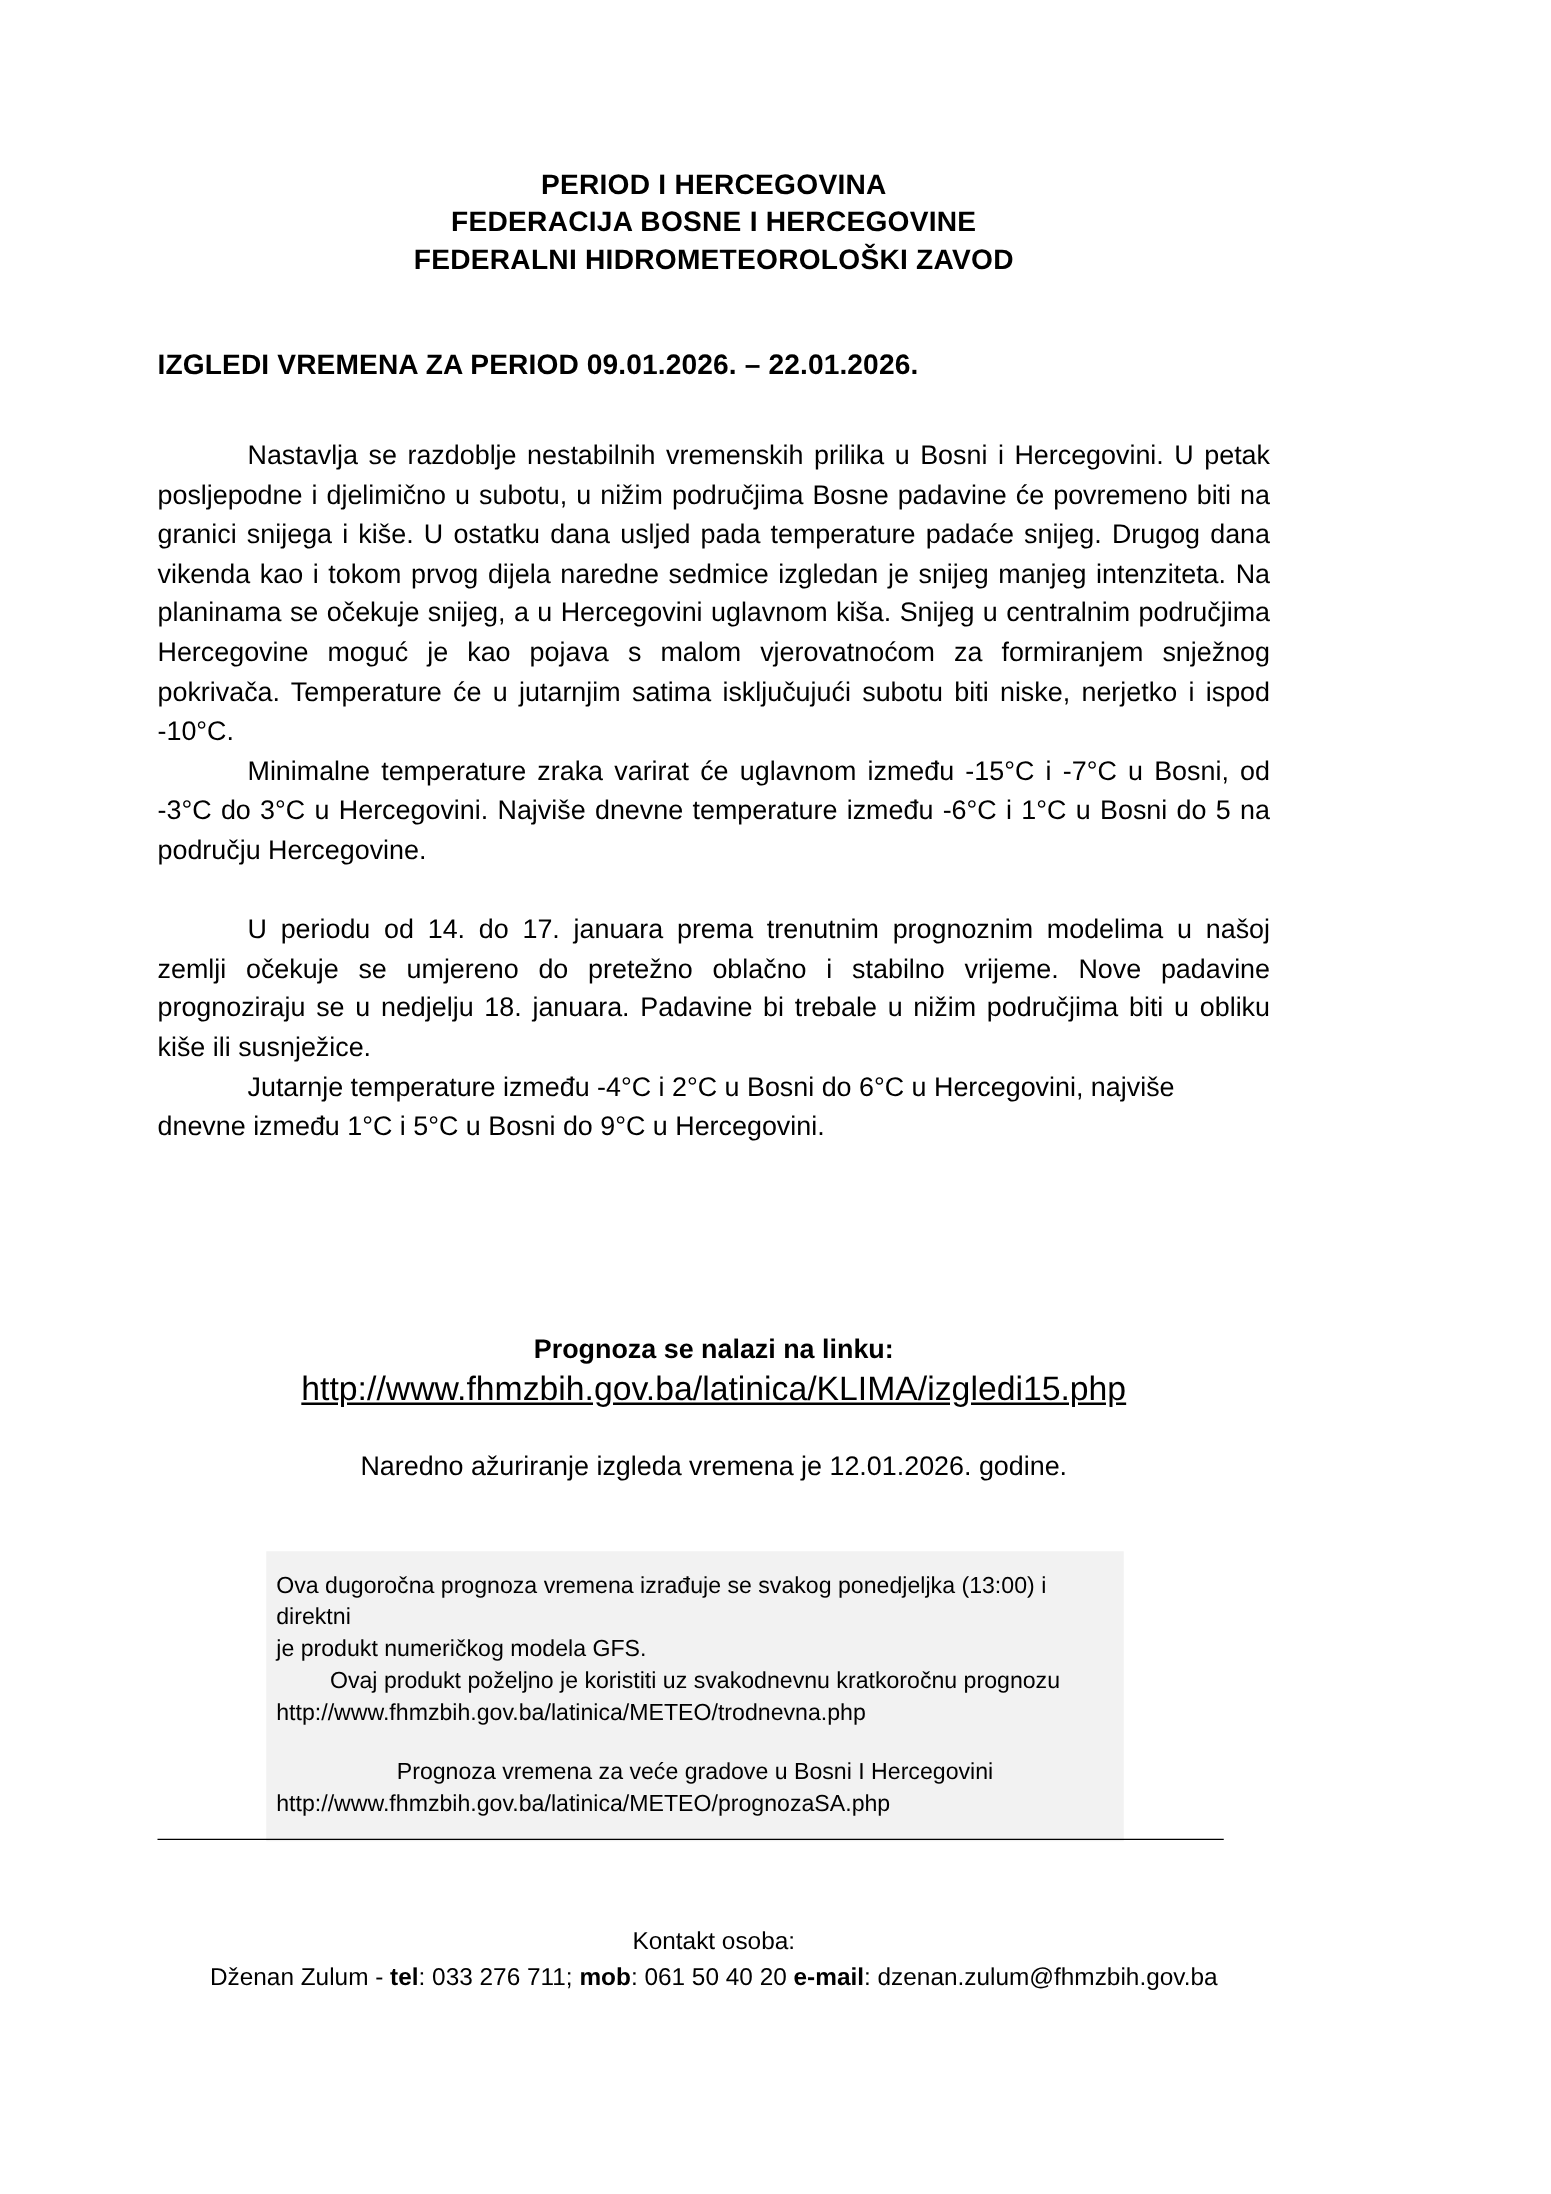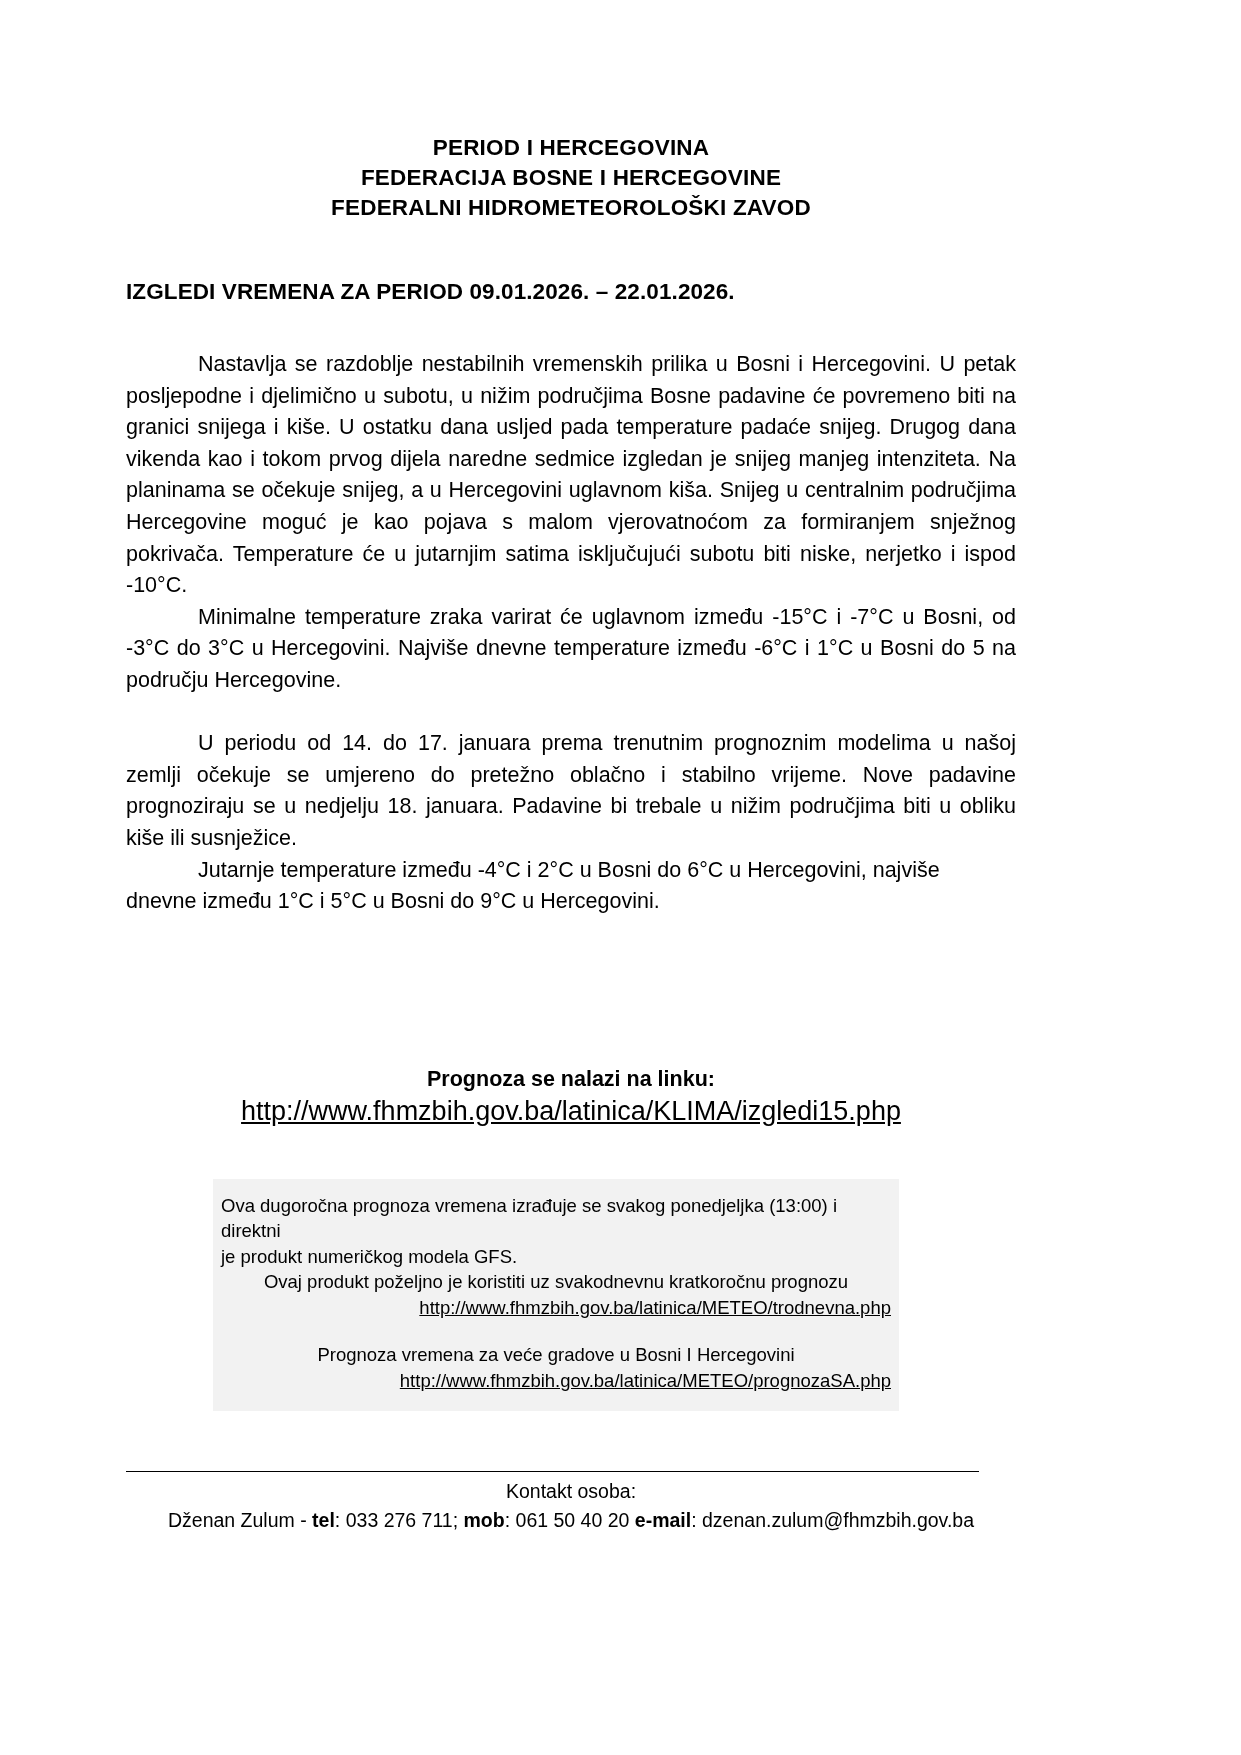--- a/index.html
+++ b/index.html
@@ -99,22 +99,21 @@
     line-height: 25.5px;
   }
   .note-title {
     font-weight: bold;
     font-size: 18.5px;
     margin-bottom: 2px;
   }
   .note-line { display: block; }
   .note-line.center { text-align: center; }
   .note-line.link {
-    text-align: right;
-    text-decoration: underline;
+    text-align: left;
   }
   .note-spacer { height: 22px; }
 
   
   .contact {
     margin-top: 66px;
     text-align: center;
     font-size: 19.5px;
     line-height: 29px;
   }
@@ -148,20 +147,21 @@
       <p class="para">Nastavlja se razdoblje nestabilnih vremenskih prilika u Bosni i Hercegovini. U petak posljepodne i djelimično u subotu, u nižim područjima Bosne padavine će povremeno biti na granici snijega i kiše. U ostatku dana usljed pada temperature padaće snijeg. Drugog dana vikenda kao i tokom prvog dijela naredne sedmice izgledan je snijeg manjeg intenziteta. Na planinama se očekuje snijeg, a u Hercegovini uglavnom kiša. Snijeg u centralnim područjima Hercegovine moguć je kao pojava s malom vjerovatnoćom za formiranjem snježnog pokrivača. Temperature će u jutarnjim satima isključujući subotu biti niske, nerjetko i ispod -10°C.</p>
       <p class="para">Minimalne temperature zraka varirat će uglavnom između -15°C i -7°C u Bosni, od -3°C do 3°C u Hercegovini. Najviše dnevne temperature između -6°C i 1°C u Bosni do 5 na području Hercegovine.</p>
       <div class="gap"></div>
       <p class="para">U periodu od 14. do 17. januara prema trenutnim prognoznim modelima u našoj zemlji očekuje se umjereno do pretežno oblačno i stabilno vrijeme. Nove padavine prognoziraju se u nedjelju 18. januara. Padavine bi trebale u nižim područjima biti u obliku kiše ili susnježice.</p>
       <p class="para last-left">Jutarnje temperature između -4°C i 2°C u Bosni do 6°C u Hercegovini, najviše dnevne između 1°C i 5°C u Bosni do 9°C u Hercegovini.</p>
     </div>
 
     <div class="link-section">
       <div class="link-title">Prognoza se nalazi na linku:</div>
       <div class="url">http://www.fhmzbih.gov.ba/latinica/KLIMA/izgledi15.php</div>
+      <div class="next-update">Naredno ažuriranje izgleda vremena je 12.01.2026. godine.</div>
     </div>
 
     <div class="note-box">
       <span class="note-line">Ova dugoročna prognoza vremena izrađuje se svakog ponedjeljka (13:00) i direktni</span>
       <span class="note-line">je produkt numeričkog modela GFS.</span>
       <span class="note-line center">Ovaj produkt poželjno je koristiti uz svakodnevnu kratkoročnu prognozu</span>
       <span class="note-line link">http://www.fhmzbih.gov.ba/latinica/METEO/trodnevna.php</span>
       <div class="note-spacer"></div>
       <span class="note-line center">Prognoza vremena za veće gradove u Bosni I Hercegovini</span>
       <span class="note-line link">http://www.fhmzbih.gov.ba/latinica/METEO/prognozaSA.php</span>

